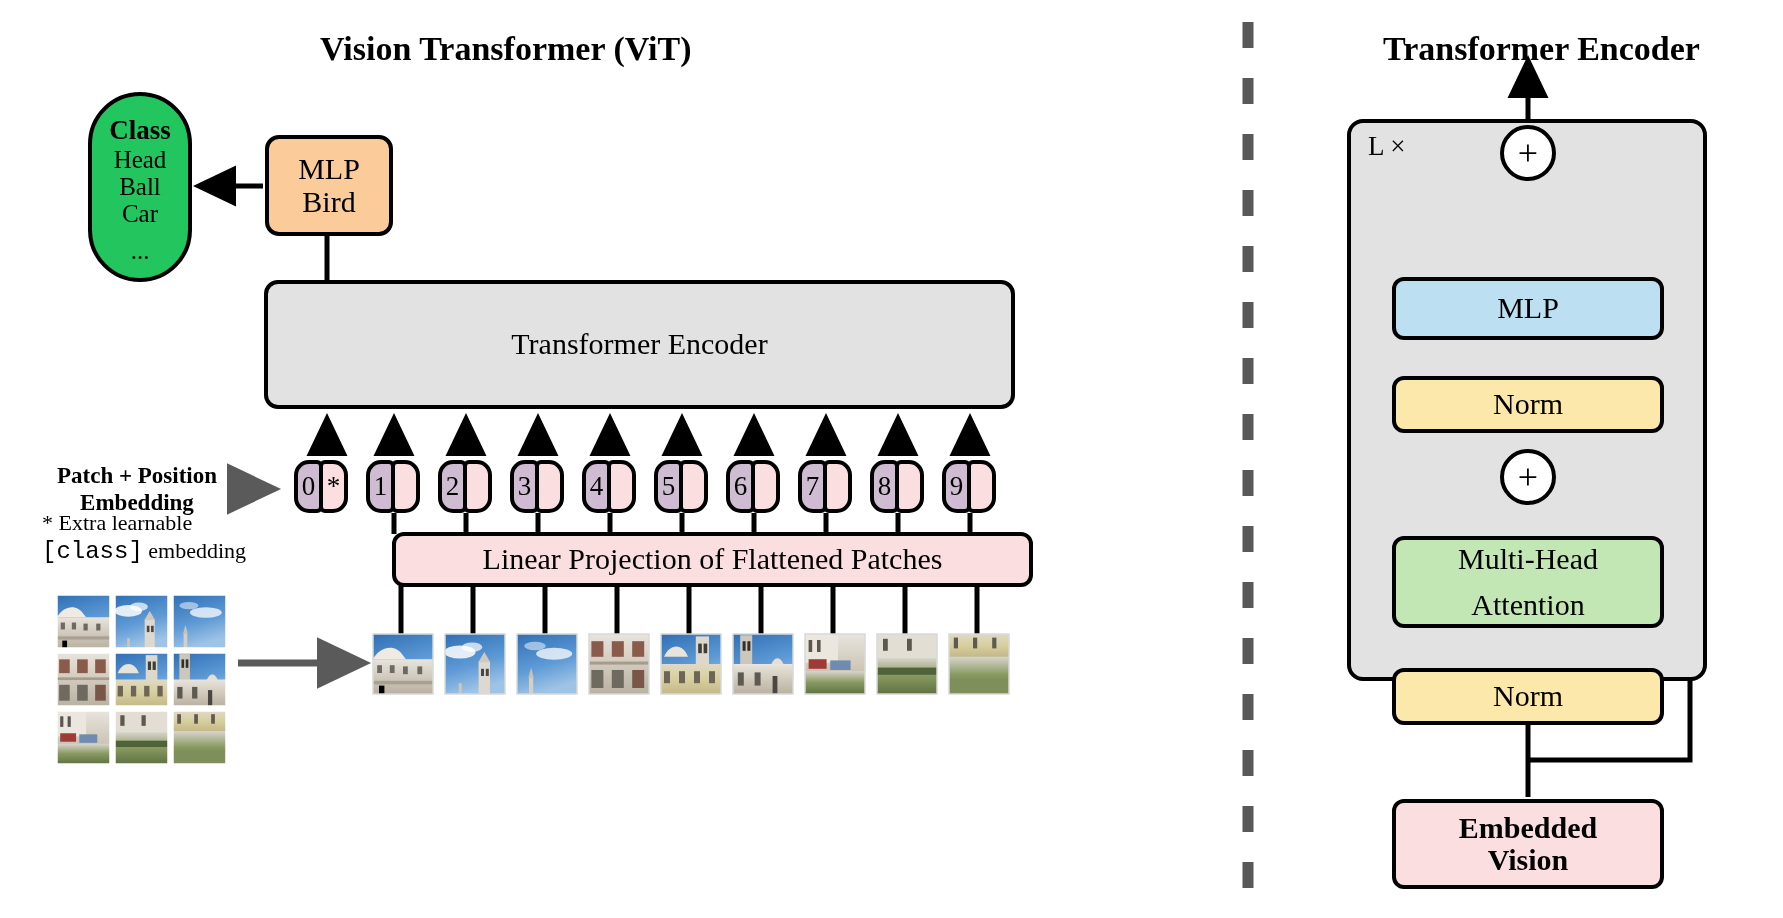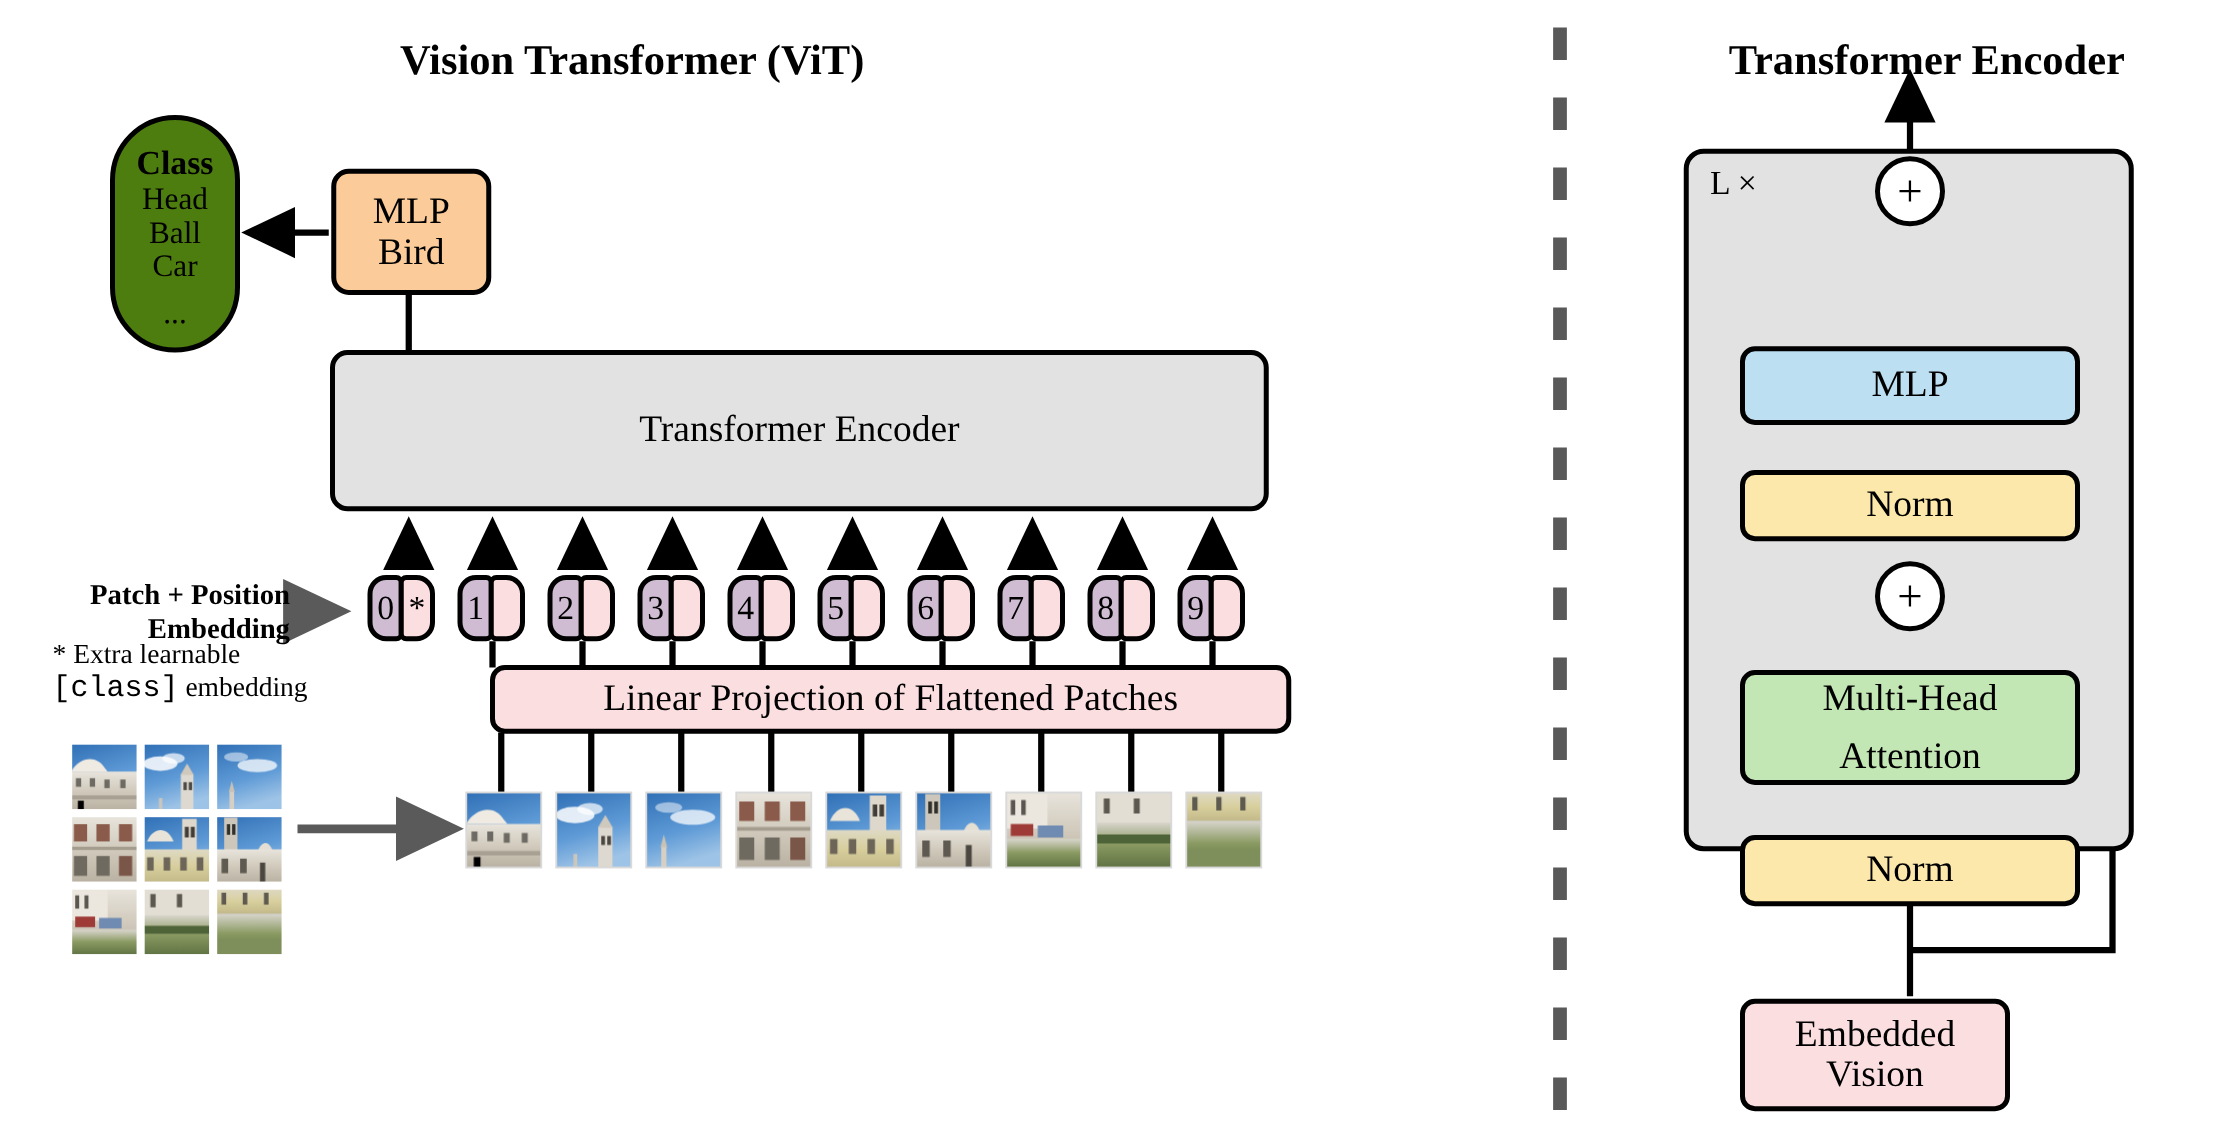--- a/index.html
+++ b/index.html
@@ -9,31 +9,31 @@
   svg.layer{position:absolute;left:0;top:0;width:1783px;height:918px;pointer-events:none;}
   .node{position:absolute;box-sizing:border-box;border:4px solid #000;
         display:flex;align-items:center;justify-content:center;text-align:center;
         line-height:1.08;}
   .title{position:absolute;font-weight:bold;white-space:nowrap;}
   .lbl{position:absolute;white-space:nowrap;}
 
   
   #vit-title{left:320px;top:30px;font-size:34px;}
   #class-box{left:88px;top:92px;width:104px;height:190px;border-radius:56px;
-             background:#4d7c0f;flex-direction:column;padding-top:6px;}
+             background:#22c55e;flex-direction:column;padding-top:6px;}
   #class-box .hd{font-weight:bold;font-size:27px;}
   #class-box .it{font-size:25px;}
   #class-box .dots{font-size:25px;margin-top:10px;}
   #mlp-head{left:265px;top:135px;width:128px;height:101px;border-radius:14px;
             background:#fbcc9a;flex-direction:column;font-size:30px;}
   #tenc-box{left:264px;top:280px;width:751px;height:129px;border-radius:14px;
             background:#e2e2e2;font-size:30px;}
   #linproj-box{left:392px;top:532px;width:641px;height:55px;border-radius:12px;
                background:#fbdee0;font-size:30px;}
-  #pp-label{left:42px;top:462px;width:190px;text-align:right;font-weight:bold;
+  #pp-label{left:42px;top:462px;width:190px;text-align:center;font-weight:bold;
             font-size:23px;line-height:1.18;}
   #extra-label{left:42px;top:510px;width:215px;font-size:22px;line-height:1.22;}
   #extra-label .mono{font-family:Liberation Mono, monospace;font-size:24px;}
 
   
   .tok{position:absolute;top:460px;display:flex;}
   .pill{width:29px;height:53px;border:4px solid #000;box-sizing:border-box;
         display:flex;align-items:center;justify-content:center;font-size:27px;}
   .pill.num{background:#cfbcd2;border-radius:15px 6px 6px 15px;}
   .pill.emb{background:#fbdee0;border-radius:6px 15px 15px 6px;margin-left:-4px;}
@@ -44,22 +44,22 @@
              background:#e2e2e2;}
   #L-label{left:1368px;top:131px;font-size:27px;}
   #mlp-box{left:1392px;top:277px;width:272px;height:63px;border-radius:12px;
            background:#bddff2;font-size:30px;}
   #norm1-box{left:1392px;top:376px;width:272px;height:57px;border-radius:12px;
              background:#fce8ab;font-size:30px;}
   #mha-box{left:1392px;top:536px;width:272px;height:92px;border-radius:12px;
            background:#c3e7b4;flex-direction:column;font-size:30px;gap:14px;}
   #norm2-box{left:1392px;top:668px;width:272px;height:57px;border-radius:12px;
              background:#fce8ab;font-size:30px;}
-  #embpatch-box{left:1392px;top:799px;width:216px;height:90px;border-radius:12px;
-                background:#fbdee0;flex-direction:column;font-size:30px;}
+  #embpatch-box{left:1392px;top:799px;width:272px;height:90px;border-radius:12px;
+                background:#fbdee0;flex-direction:column;font-size:30px;font-weight:bold;}
   .plus{position:absolute;width:56px;height:56px;border:4px solid #000;border-radius:50%;
         background:#fff;display:flex;align-items:center;justify-content:center;
         font-size:36px;line-height:1;box-sizing:border-box;}
   #plus-top{left:1500px;top:125px;}
   #plus-mid{left:1500px;top:449px;}
 </style>
 </head>
 <body>
 
 <div class="stage">

